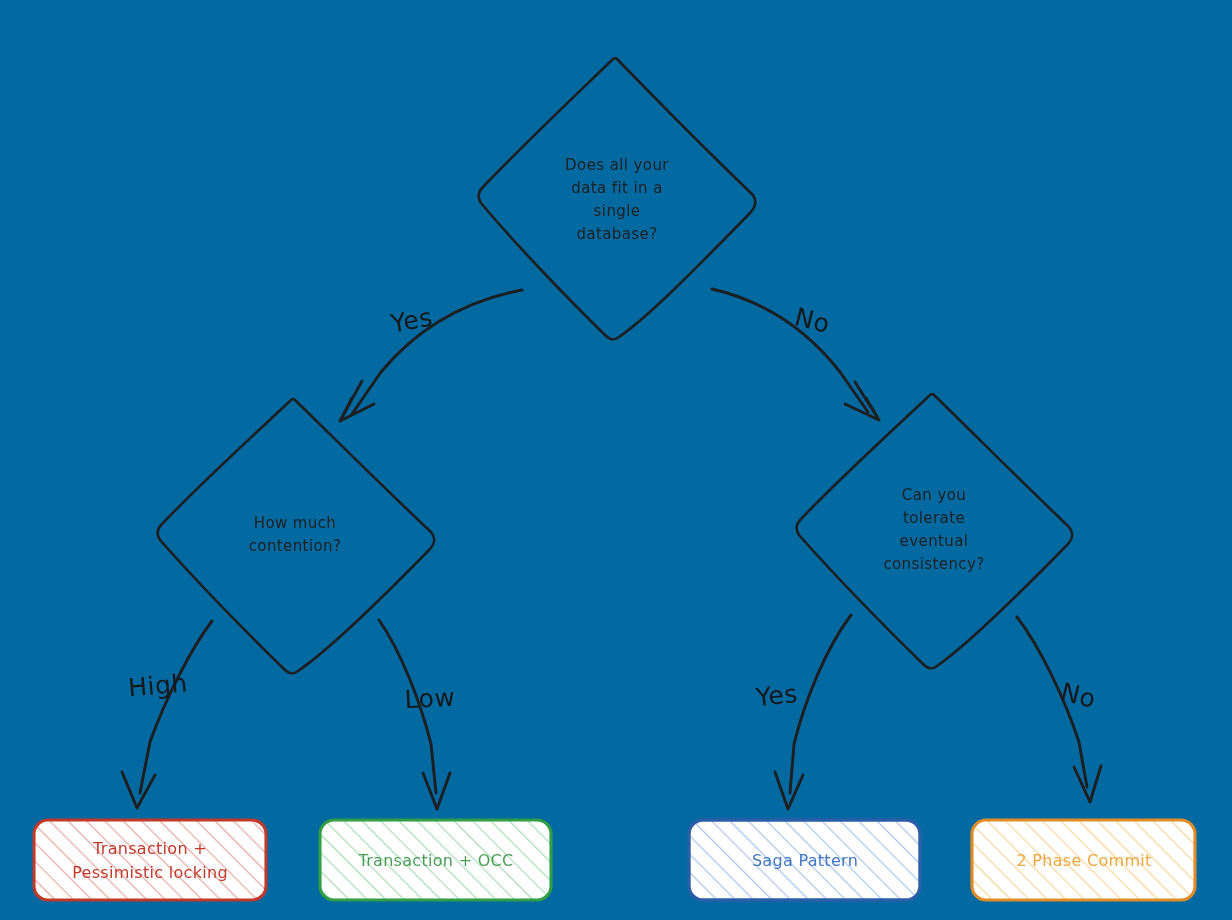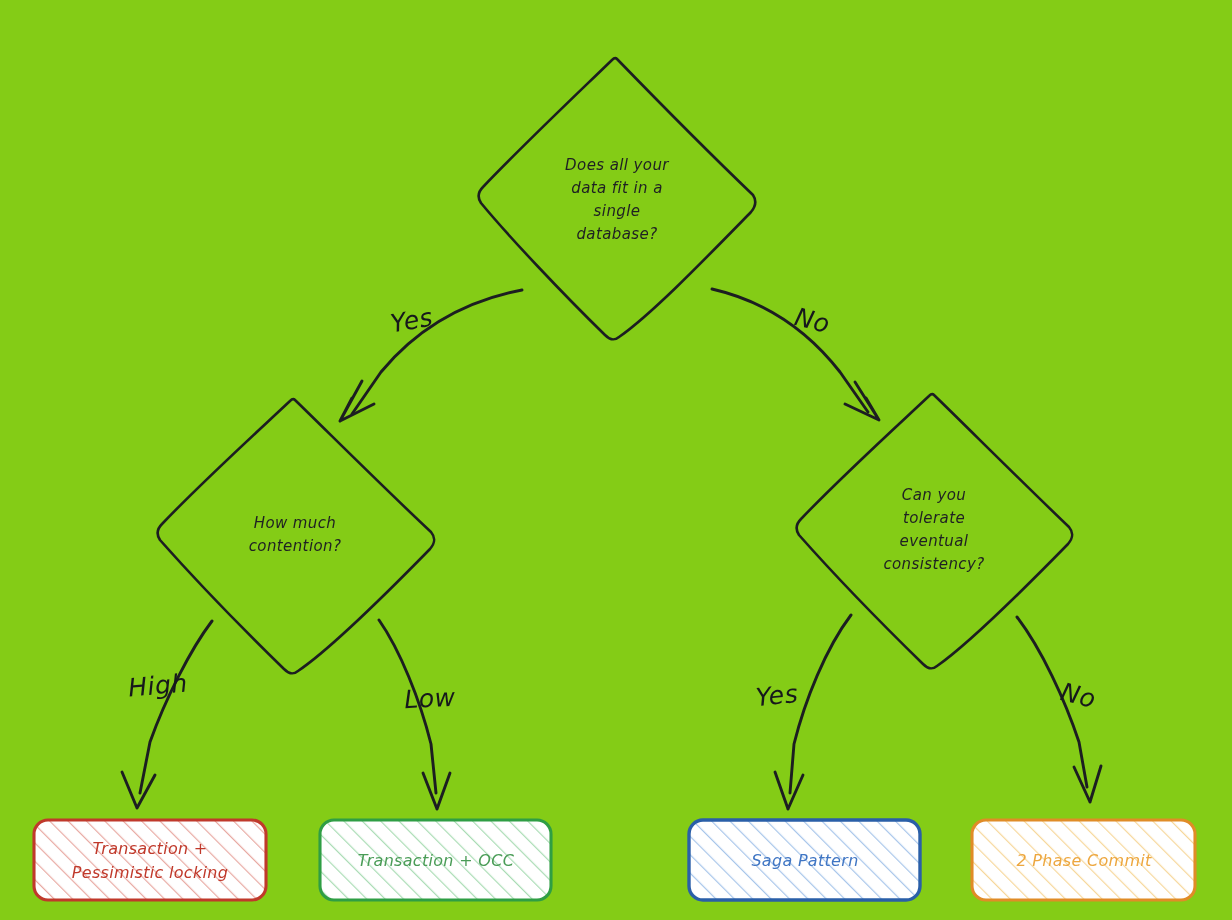--- a/index.html
+++ b/index.html
@@ -4,24 +4,23 @@
 <style>
   html, body {
     margin: 0;
     padding: 0;
     background: #ffffff;
   }
   #canvas {
     position: relative;
     width: 1232px;
     height: 920px;
-    background: #84cc16;
+    background: #0369a1;
     overflow: hidden;
     font-family: "DejaVu Sans", sans-serif;
-    font-style: italic;
   }
   svg.layer {
     position: absolute;
     left: 0;
     top: 0;
     width: 1232px;
     height: 920px;
   }
   .node-text {
     font-family: "DejaVu Sans", sans-serif;

